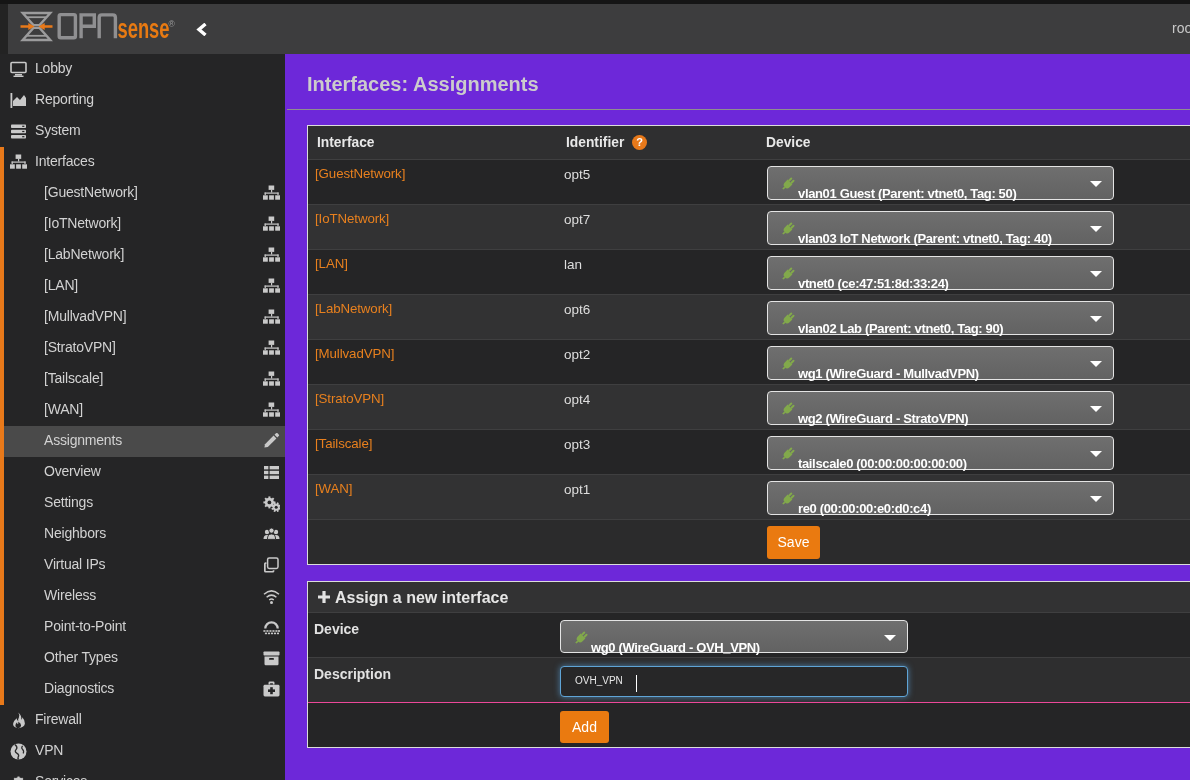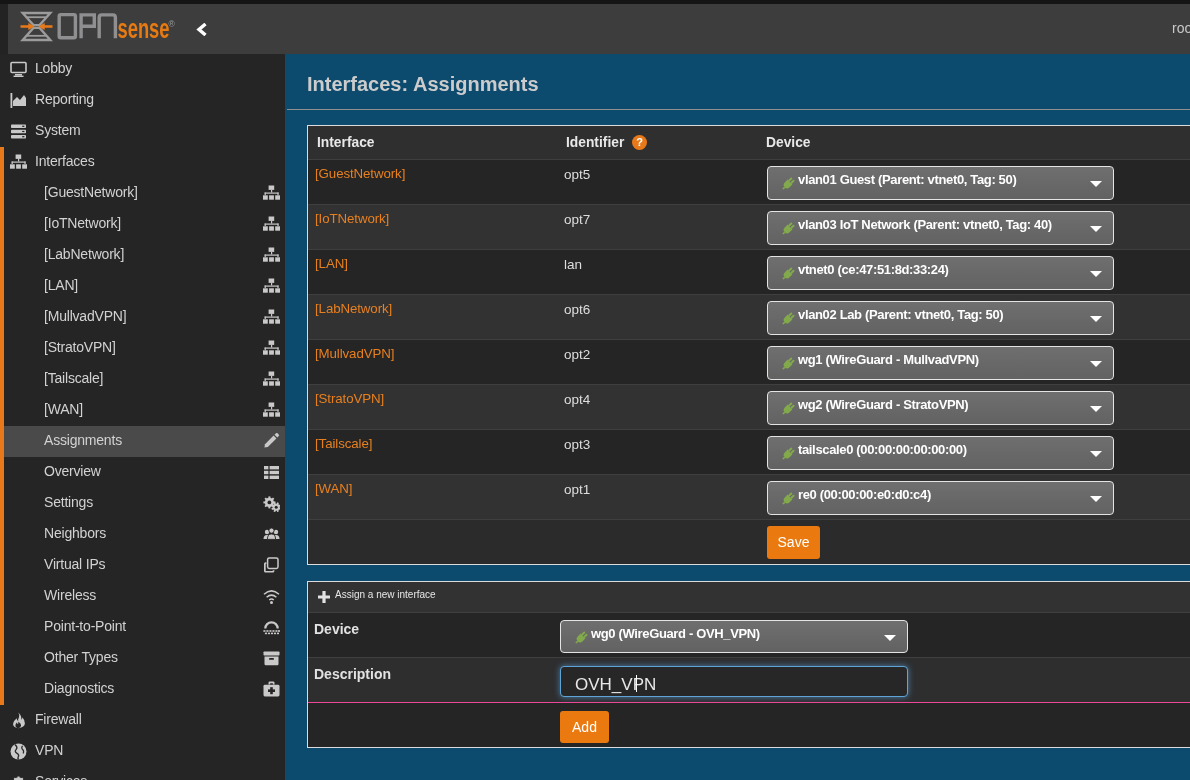--- a/index.html
+++ b/index.html
@@ -16,54 +16,54 @@
   #sidebar{position:absolute;left:0;top:54px;width:285px;height:726px;background:#252526;z-index:10;}
   .mi{position:absolute;left:0;width:285px;height:31px;color:#d2d2d2;font-size:14px;letter-spacing:-0.2px;}
   .mi .lic{position:absolute;left:10px;top:7px;width:17px;height:17px;}
   .mi .lbl{position:absolute;left:35px;top:6px;}
   .mi .lbl2{position:absolute;left:44px;top:6px;}
   .mi .ric{position:absolute;left:263px;top:7px;width:16px;height:16px;}
   #activerow{position:absolute;left:0;top:372px;width:285px;height:31px;background:#4a4a4a;}
   #orangestrip{position:absolute;left:0;top:93px;width:4px;height:558px;background:#e8791a;z-index:12;}
 
   
-  #content{position:absolute;left:285px;top:54px;width:905px;height:726px;background:#0c4a6e;}
+  #content{position:absolute;left:285px;top:54px;width:905px;height:726px;background:#6d28d9;}
   #pgtitle{position:absolute;left:22px;top:19px;font-size:20px;font-weight:bold;color:#cccccc;letter-spacing:0px;}
   #pgdivider{position:absolute;left:2px;top:55px;width:903px;height:1px;background:#8f8f8f;}
 
   
   #tbl{position:absolute;left:22px;top:71px;width:1003px;height:440px;border:1px solid #dcdcdc;border-right:none;overflow:hidden;padding-left:34px;}
   .trow{position:absolute;left:0;width:882px;}
   .thead{top:0;height:33px;background:#2f2f30;}
   .th{position:absolute;top:9px;font-size:13.8px;font-weight:bold;color:#e8e8e8;}
   .rd{background:#252526;}
   .rl{background:#323233;}
   .rowsep{border-top:1px solid #3f3f40;}
   .ilink{position:absolute;left:7px;top:6px;font-size:13.3px;letter-spacing:-0.1px;color:#e8801e;}
   .ident{position:absolute;left:256px;top:7px;font-size:13.5px;color:#dedede;}
   .qmark{position:absolute;left:324px;top:9px;width:15px;height:15px;border-radius:50%;background:#e8791a;color:#fff;
      font-size:11px;font-weight:bold;text-align:center;line-height:15px;}
 
   .dd{position:absolute;left:459px;top:6px;width:347px;height:34px;background:linear-gradient(#6f6f6f,#626262);border:1px solid #e4e4e4;
       border-radius:4px;color:#fff;font-size:13px;font-weight:bold;letter-spacing:-0.35px;}
-  .dd .ddtxt{position:absolute;left:30px;top:5px;white-space:nowrap;}
+  .dd .ddtxt{position:absolute;left:30px;top:19px;white-space:nowrap;}
   .dd .plug{position:absolute;left:12px;top:8px;}
   .dd .caret{position:absolute;right:11px;top:14px;width:0;height:0;border-left:6px solid transparent;
       border-right:6px solid transparent;border-top:6px solid #fff;}
 
   .btn{position:absolute;background:#ea7a10;border-radius:3px;color:#fff;font-size:14px;text-align:center;}
 
   
   #panel2{position:absolute;left:22px;top:527px;width:883px;height:167px;border:1px solid #dcdcdc;border-right:none;overflow:hidden;}
   .p2head{position:absolute;left:0;top:0;width:882px;height:30px;background:#323233;color:#e6e6e6;}
   .p2row{position:absolute;left:0;width:882px;height:45px;}
   .p2lbl{position:absolute;left:6px;top:8px;font-size:14px;font-weight:bold;color:#e2e2e2;}
   #descinput{position:absolute;left:252px;top:8px;width:348px;height:31px;background:#272728;
      border:1px solid #5fa4d6;border-radius:4px;box-shadow:0 0 6px rgba(90,160,215,.7);}
-  #descinput span{position:absolute;left:14px;top:8px;color:#e8e8e8;font-size:17px;}
+  #descinput span{position:absolute;left:14px;top:8px;color:#e8e8e8;font-size:10px;}
   .cursor{position:absolute;top:6px;width:1px;height:17px;background:#fff;}
 </style>
 </head>
 <body>
 <div id="header"></div>
 <div id="headerleft"></div>
 <div id="topstrip"></div>
 <div id="usertext">root</div>
 <svg id="chevron" width="11" height="13" viewBox="0 0 11 13">
     <path d="M9.5 1 L3 6.5 L9.5 12" fill="none" stroke="#ffffff" stroke-width="3.4"></path>
@@ -439,21 +439,21 @@
         <span class="ident">opt6</span>
         <div class="dd">
           <span class="plug"><svg width="17" height="17" viewBox="0 0 17 17">
               <g transform="rotate(45 8.5 8.5)" fill="#82a94b">
                 <path d="M5.1 6.4 L11.9 6.4 L11.9 10.4 A3.4 3.4 0 0 1 8.5 13.8 A3.4 3.4 0 0 1 5.1 10.4 Z"></path>
                 <rect x="5.9" y="2" width="2" height="4.8" rx="1"></rect>
                 <rect x="9.1" y="2" width="2" height="4.8" rx="1"></rect>
                 <path d="M7.7 13.6 L9.3 13.6 L9.3 15.6 A0.9 0.9 0 0 1 8.4 16.5 L7.7 16.5 Z"></path>
               </g>
             </svg></span>
-          <span class="ddtxt">vlan02 Lab (Parent: vtnet0, Tag: 50)</span>
+          <span class="ddtxt">vlan02 Lab (Parent: vtnet0, Tag: 90)</span>
           <span class="caret"></span>
         </div>
       </div>
       <div class="trow rd rowsep" style="top:213px;height:45px">
         <span class="ilink">[MullvadVPN]</span>
         <span class="ident">opt2</span>
         <div class="dd">
           <span class="plug"><svg width="17" height="17" viewBox="0 0 17 17">
               <g transform="rotate(45 8.5 8.5)" fill="#82a94b">
                 <path d="M5.1 6.4 L11.9 6.4 L11.9 10.4 A3.4 3.4 0 0 1 8.5 13.8 A3.4 3.4 0 0 1 5.1 10.4 Z"></path>
@@ -516,21 +516,21 @@
       </div>
       <div class="trow rowsep" style="top:393px;height:45px;background:#2b2b2c">
         <div class="btn" style="left:459px;top:6px;width:53px;height:33px;line-height:33px">Save</div>
       </div>
     </div>
   <div id="panel2">
       <div class="p2head">
         <svg style="position:absolute;left:10px;top:9px" width="12" height="12" viewBox="0 0 12 12">
           <path d="M4.4 0 H7.6 V4.4 H12 V7.6 H7.6 V12 H4.4 V7.6 H0 V4.4 H4.4 Z" fill="#e3e3e3"></path>
         </svg>
-        <span style="position:absolute;left:27px;top:7px;font-size:10px;font-weight:normal">Assign a new interface</span>
+        <span style="position:absolute;left:27px;top:7px;font-size:16px;font-weight:bold">Assign a new interface</span>
       </div>
       <div class="p2row" style="top:30px;background:#252526;border-top:1px solid #3f3f40">
         <span class="p2lbl">Device</span>
         <div class="dd" style="left:252px;top:7px;width:348px;height:33px">
           <span class="plug"><svg width="17" height="17" viewBox="0 0 17 17">
               <g transform="rotate(45 8.5 8.5)" fill="#82a94b">
                 <path d="M5.1 6.4 L11.9 6.4 L11.9 10.4 A3.4 3.4 0 0 1 8.5 13.8 A3.4 3.4 0 0 1 5.1 10.4 Z"></path>
                 <rect x="5.9" y="2" width="2" height="4.8" rx="1"></rect>
                 <rect x="9.1" y="2" width="2" height="4.8" rx="1"></rect>
                 <path d="M7.7 13.6 L9.3 13.6 L9.3 15.6 A0.9 0.9 0 0 1 8.4 16.5 L7.7 16.5 Z"></path>

